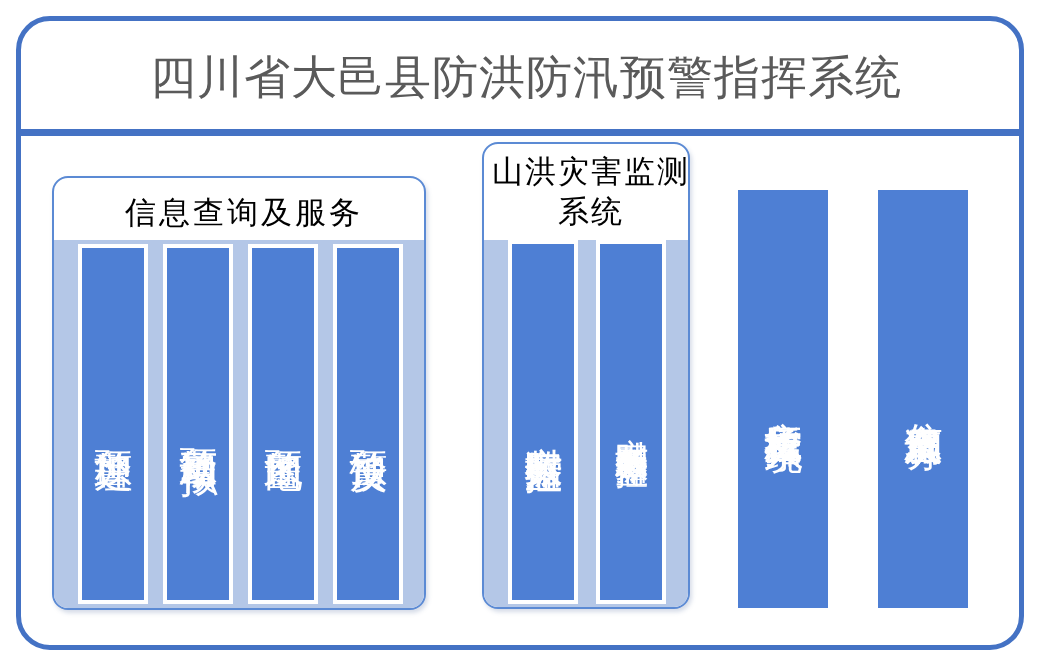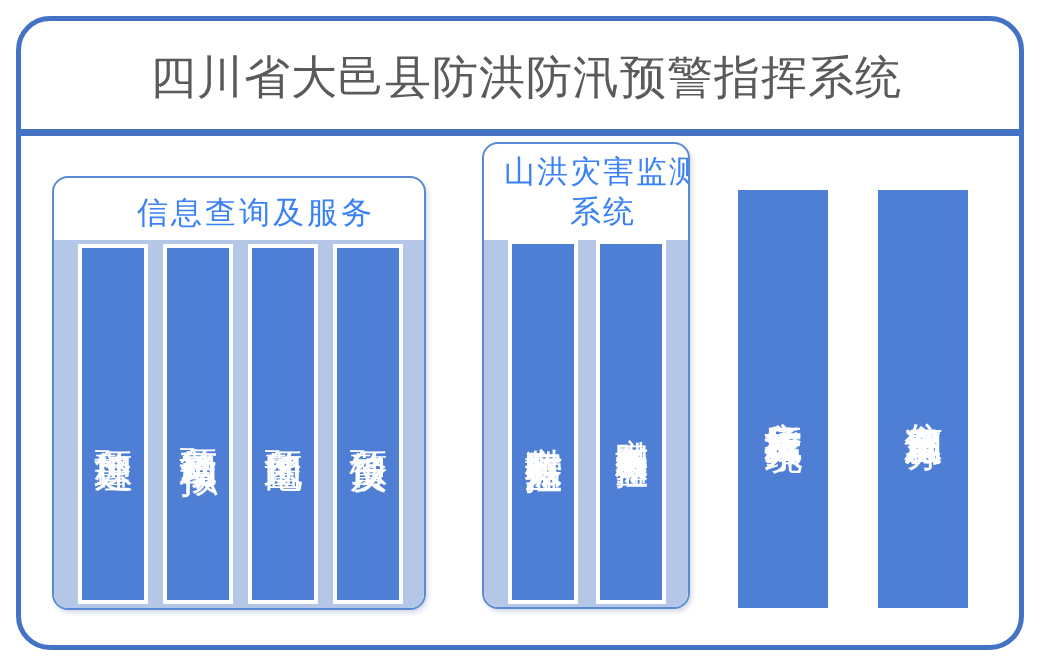--- a/index.html
+++ b/index.html
@@ -65,25 +65,25 @@
     position: absolute;
     border: 2px solid #5b8ad4;
     border-radius: 16px;
     background: #ffffff;
     box-sizing: border-box;
     box-shadow: 2px 3px 4px rgba(120, 140, 180, 0.30);
     overflow: hidden;
   }
   .group-header {
     position: absolute;
-    left: 17px;
+    left: 5px;
     top: 0;
     width: 100%;
     text-align: center;
-    color: #3b82f6;
+    color: #000000;
     font-family: Liberation Serif, serif;
     pointer-events: none;
   }
   .group-fill {
     position: absolute;
     left: 0;
     width: 100%;
     background: #b4c7e7;
   }
 

